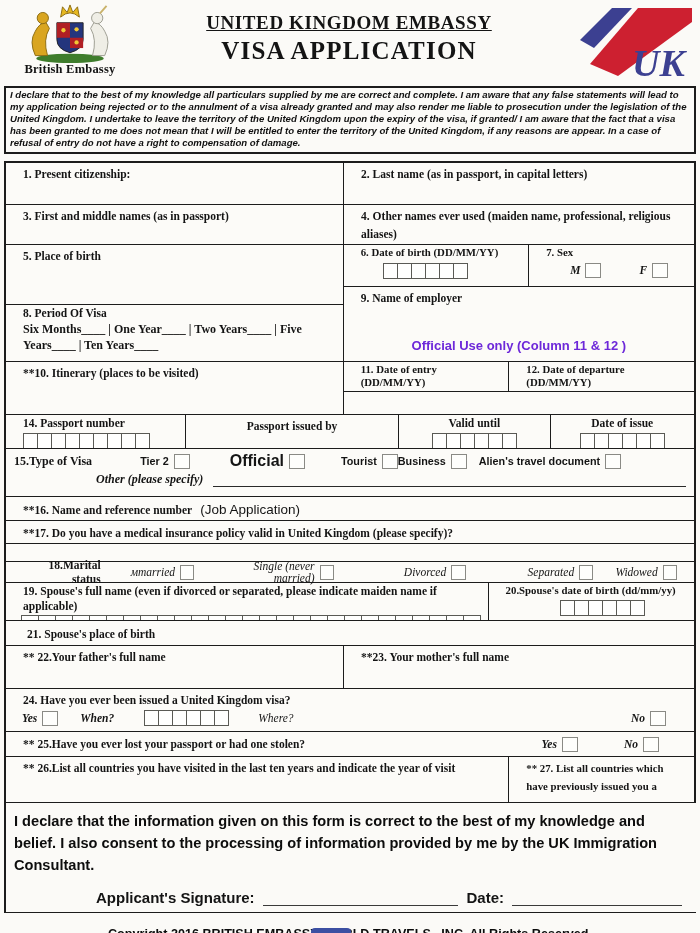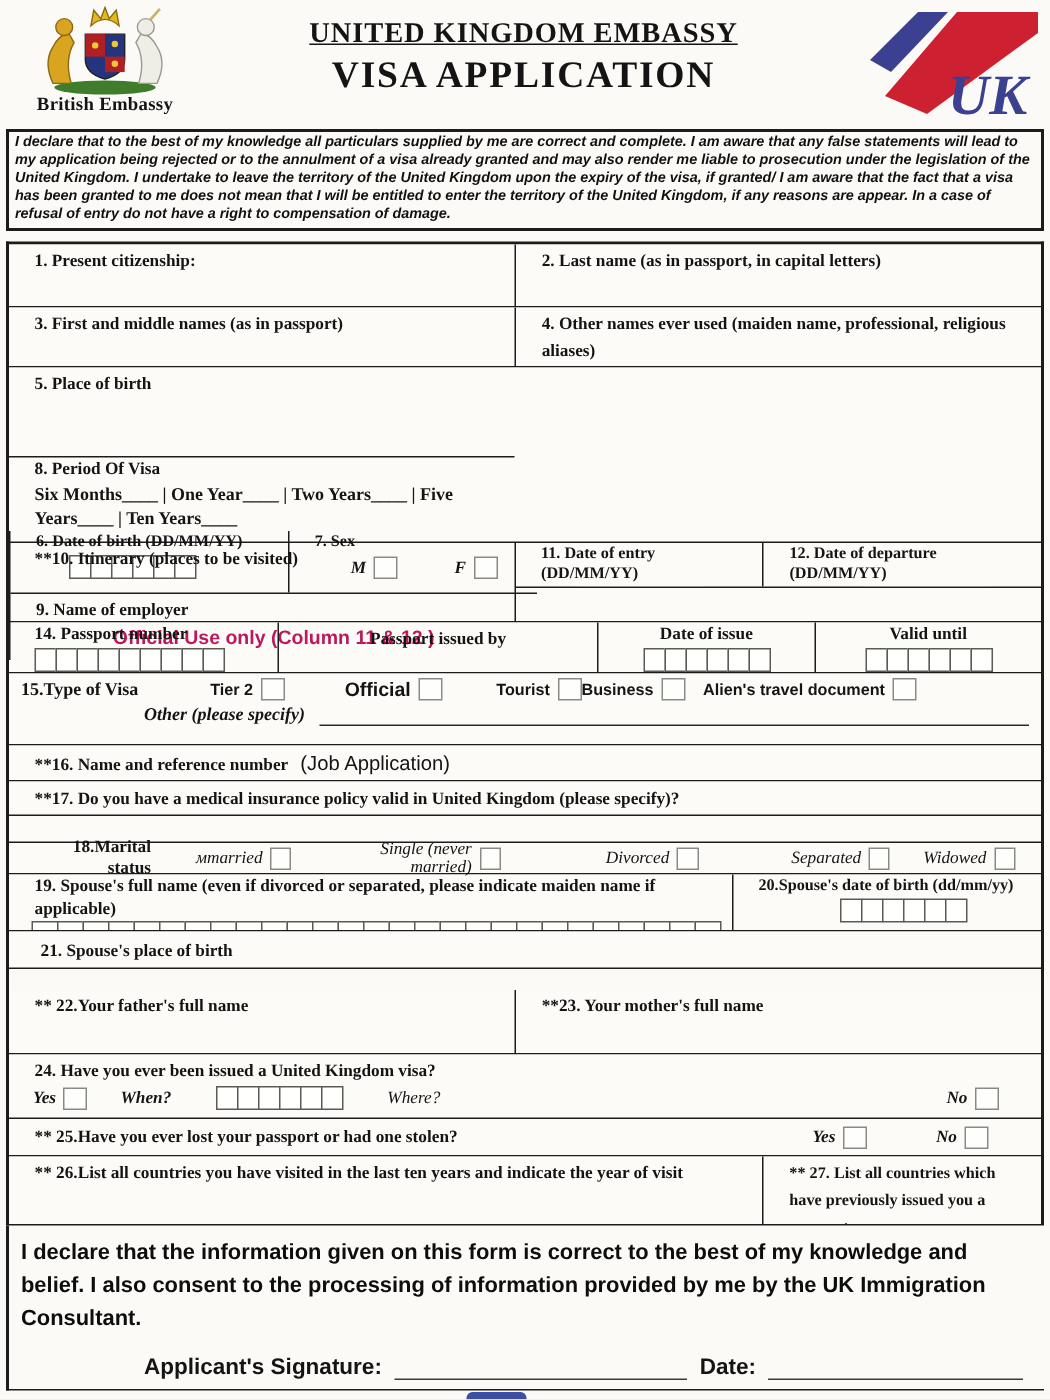--- a/index.html
+++ b/index.html
@@ -30,21 +30,21 @@
   .cell { box-sizing:border-box; padding:1px 17px; overflow:hidden; }
   .vline { border-left:1.6px solid #1c1c1c; }
   .lbl { font-weight:bold; font-size:11.5px; line-height:1.25; }
   .lbl-sm { font-weight:bold; font-size:10.8px; line-height:1.2; }
   .ital { font-style:italic; font-size:11.5px; }
   .sans { font-family:"Liberation Sans", sans-serif; }
   .cb { display:inline-block; width:14px; height:13px; border:1.3px solid #8a8a85; background:#fefefc; vertical-align:middle; margin-left:5px; }
   .boxes { display:inline-block; vertical-align:middle; white-space:nowrap; line-height:0; }
   .boxes .bx { display:inline-block; width:13px; height:14px; border:1px solid #5a5a55; margin-right:-1px; background:#fffffe; }
   .boxes.wide .bx { width:16px; }
-  .red { color:#be185d; }
+  .red { color:#6d28d9; }
   .subrow { display:flex; box-sizing:border-box; }
   .writeline { border-bottom:1.3px solid #2a2a2a; }
   
   .bottomblock { margin:0 4px; border-left:2px solid #1c1c1c; border-bottom:1.6px solid #1c1c1c; }
   .decl2 {
     font-family:"Liberation Sans", sans-serif; font-weight:bold; font-size:14.6px;
     line-height:1.5; padding:8px 10px 2px 8px; color:#0d0d0d;
   }
   .sigrow { display:flex; align-items:flex-end; padding:10px 6px 6px 90px;
     font-family:"Liberation Sans", sans-serif; font-weight:bold; font-size:15px; }
@@ -106,21 +106,21 @@
 
     <div class="frow" style="height:40px;">
       <div class="cell" style="width:49%;">
         <span class="lbl">3. First and middle names (as in passport)</span>
       </div>
       <div class="cell vline" style="width:51%;">
         <span class="lbl">4. Other names ever used (maiden name, professional, religious aliases)</span>
       </div>
     </div>
 
-    <div class="frow" style="height:117px;flex-direction:column;">
+    <div class="frow" style="height:117px;">
       <div style="width:49%; display:flex; flex-direction:column;">
         <div class="cell" style="height:60px; border-bottom:1.6px solid #1c1c1c;">
           <span class="lbl">5. Place of birth</span>
         </div>
         <div class="cell" style="flex:1;">
           <div class="lbl">8. Period Of Visa</div>
           <div class="lbl" style="font-size:12px; line-height:1.35;">Six Months____ | One Year____ | Two Years____ | Five Years____ | Ten Years____</div>
         </div>
       </div>
       <div class="vline" style="width:51%; display:flex; flex-direction:column;">
@@ -163,36 +163,36 @@
     </div>
 
     <div class="frow" style="height:34px;">
       <div class="cell" style="width:26%;">
         <div class="lbl">14. Passport number</div>
         <div class="boxes"><span class="bx"></span><span class="bx"></span><span class="bx"></span><span class="bx"></span><span class="bx"></span><span class="bx"></span><span class="bx"></span><span class="bx"></span><span class="bx"></span></div>
       </div>
       <div class="cell vline" style="width:31%; text-align:center;">
         <span class="lbl">Passport issued by</span>
       </div>
+      <div class="cell vline" style="width:22%; text-align:center;">
+        <div class="lbl">Valid until</div>
+        <div class="boxes"><span class="bx"></span><span class="bx"></span><span class="bx"></span><span class="bx"></span><span class="bx"></span><span class="bx"></span></div>
+      </div>
       <div class="cell vline" style="width:21%; text-align:center;">
         <div class="lbl">Date of issue</div>
-        <div class="boxes"><span class="bx"></span><span class="bx"></span><span class="bx"></span><span class="bx"></span><span class="bx"></span><span class="bx"></span></div>
-      </div>
-      <div class="cell vline" style="width:22%; text-align:center;">
-        <div class="lbl">Valid until</div>
         <div class="boxes"><span class="bx"></span><span class="bx"></span><span class="bx"></span><span class="bx"></span><span class="bx"></span><span class="bx"></span></div>
       </div>
     </div>
 
     <div class="frow" style="height:48px; flex-direction:column;">
       <div style="display:flex; align-items:center; padding:3px 8px 0 8px;">
         <span class="lbl" style="font-size:12px;">15.Type of Visa</span>
         <span class="sans" style="font-weight:bold; font-size:10.8px; margin-left:48px;">Tier 2</span>
           <span class="cb"></span>
-        <span class="sans" style="font-weight:bold; font-size:13px; margin-left:40px;">Official</span>
+        <span class="sans" style="font-weight:bold; font-size:16px; margin-left:40px;">Official</span>
           <span class="cb"></span>
         <span class="sans" style="font-weight:bold; font-size:10.8px; margin-left:36px;">Tourist</span>
           <span class="cb"></span>
         <span class="sans" style="font-weight:bold; font-size:10.8px; ">Business</span>
           <span class="cb"></span>
         <span class="sans" style="font-weight:bold; font-size:10.8px; margin-left:12px;">Alien's travel document</span>
           <span class="cb"></span>
       </div>
       <div style="display:flex; align-items:center; padding:2px 8px 4px 90px;">
         <span class="ital" style="font-weight:bold; font-size:12px;">Other (please specify)</span>
@@ -243,21 +243,21 @@
         <div class="boxes" style="margin-left:54px;"><span class="bx"></span><span class="bx"></span><span class="bx"></span><span class="bx"></span><span class="bx"></span><span class="bx"></span></div>
       </div>
     </div>
 
     <div class="frow" style="height:25px; align-items:center;">
       <div class="cell">
         <span class="lbl" style="margin-left:4px;">21. Spouse's place of birth</span>
       </div>
     </div>
 
-    <div class="frow" style="height:43px;margin-top:14px;">
+    <div class="frow" style="height:43px;">
       <div class="cell" style="width:49%;">
         <span class="lbl">** 22.Your father's full name</span>
       </div>
       <div class="cell vline" style="width:51%;">
         <span class="lbl">**23. Your mother's full name</span>
       </div>
     </div>
 
     <div class="frow" style="height:43px; flex-direction:column;">
       <div class="cell">

